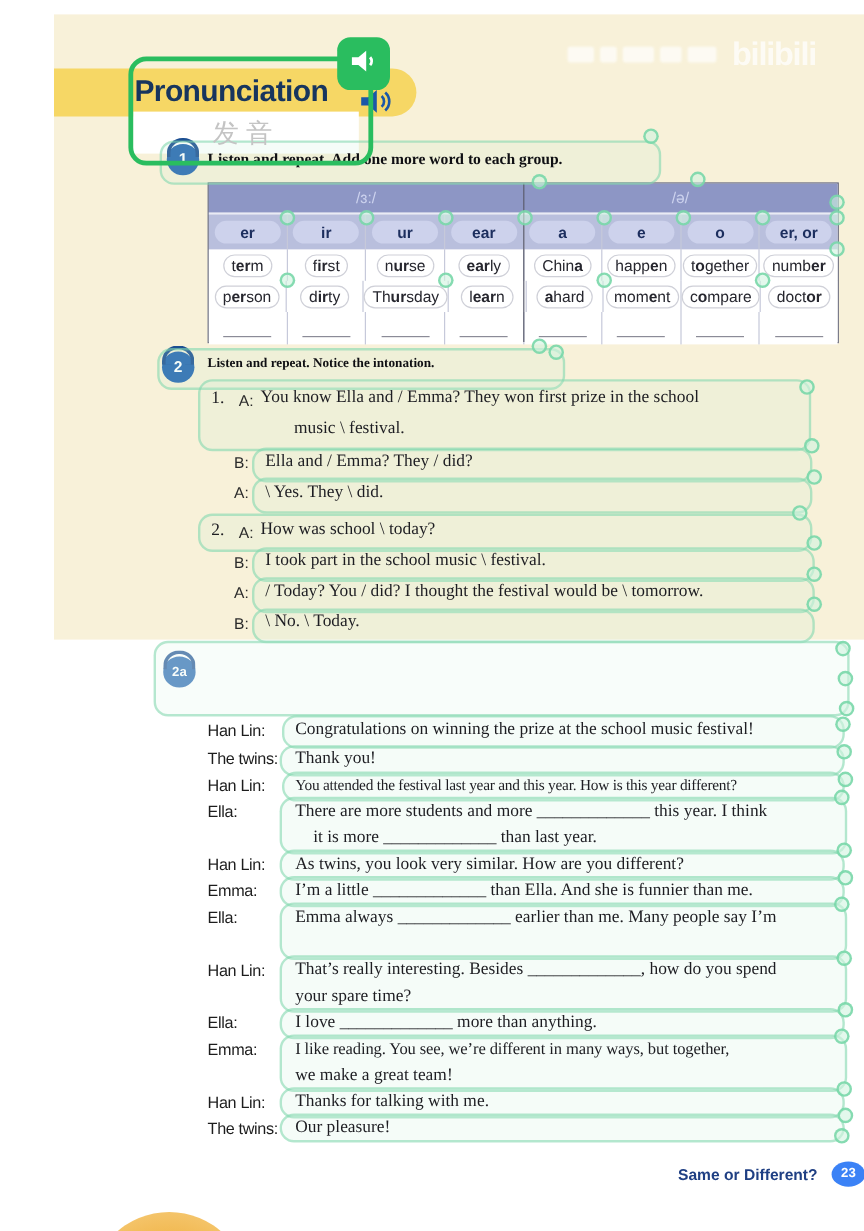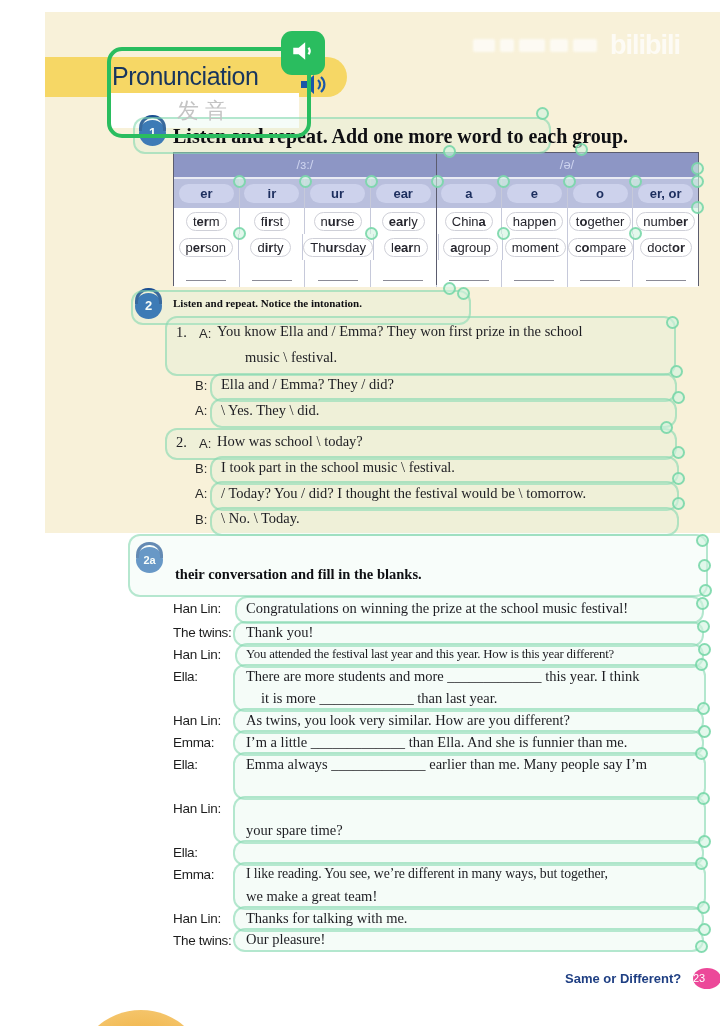--- a/index.html
+++ b/index.html
@@ -12,21 +12,21 @@
   .topstrip{left:0;top:0;width:720px;height:12px;background:#ffffff;}
 
   
   .wm{left:428px;top:26px;width:292px;height:38px;z-index:8;display:flex;align-items:center;opacity:.85;}
   .wm-bar{display:inline-block;height:13px;background:rgba(255,255,255,.8);margin-right:5px;border-radius:2px;filter:blur(1px);}
   .wm-logo{font-weight:bold;font-size:27px;color:rgba(255,255,255,.88);letter-spacing:-1px;filter:blur(.6px);margin-left:8px;}
 
   
   .yellow-band{left:0;top:57px;width:302px;height:40px;background:#f6d765;border-radius:0 22px 22px 0;z-index:1;}
   .pron-white{left:66px;top:93px;width:188px;height:35px;background:#ffffff;z-index:2;}
-  .pron-title{left:67px;top:62px;width:190px;font-weight:normal;font-size:25px;color:#17355e;z-index:4;letter-spacing:-.5px;}
+  .pron-title{left:67px;top:62px;width:190px;font-weight:bold;font-size:25px;color:#17355e;z-index:4;letter-spacing:-.5px;}
   .pron-sub{left:64px;top:96px;width:192px;text-align:center;font-size:22px;color:#c4c4c4;z-index:4;letter-spacing:6px;}
   .pron-box{left:62px;top:47px;width:196px;height:83px;border:4px solid #2abd5f;border-radius:15px;z-index:5;background:transparent;}
   .spk-btn{left:236px;top:31px;width:44px;height:44px;background:#2abd5f;border-radius:11px;z-index:6;display:flex;align-items:center;justify-content:center;}
   .blue-spk{left:253px;top:70px;z-index:2;}
 
   
   .audio-badge{width:27px;height:26px;background:#2264b0;border-radius:50%;color:#fff;text-align:center;
                line-height:26px;font-weight:bold;font-size:13px;z-index:2;}
   .audio-badge::after{content:"";position:absolute;left:0px;right:0px;top:-5px;height:13px;
                border:3px solid #1c4f92;border-bottom:none;border-radius:13px 13px 0 0;}
@@ -61,22 +61,22 @@
   
   .dlg{font-family:"Liberation Serif",serif;font-size:14.5px;color:#1d1d22;z-index:4;white-space:nowrap;}
   .dnum{font-family:"Liberation Serif",serif;font-size:14.5px;color:#1d1d22;z-index:4;}
   .dlabel{font-size:13px;color:#2a2a2a;z-index:4;}
   .splabel{font-size:13.5px;color:#1d1d1d;letter-spacing:-.3px;z-index:4;}
   .tight{font-size:12.8px;letter-spacing:-.2px;}
   .tight2{font-size:13.8px;letter-spacing:-.1px;}
 
   
   .footer-label{left:520px;top:971px;font-weight:bold;font-size:13px;color:#1f3f83;z-index:4;}
-  .page-badge{left:648px;top:968px;width:28px;height:21px;background:#ec4899;border-radius:50%;
-              color:#fff;font-weight:normal;font-size:11px;line-height:21px;z-index:4;}
+  .page-badge{left:648px;top:968px;width:28px;height:21px;background:#3b82f6;border-radius:50%;
+              color:#fff;font-weight:bold;font-size:11px;text-align:center;line-height:21px;z-index:4;}
   .corner-circle{left:30px;top:1010px;width:132px;height:132px;border-radius:50%;
                  background:radial-gradient(circle at 50% 60%, #f2ba54 60%, #f7d288 100%);z-index:2;}
 </style>
 </head>
 <body>
 
 <div id="canvas">
 
   <div class="abs topstrip"></div>
   <div class="abs cream"></div>
@@ -106,21 +106,21 @@
     <span>
       <svg width="26" height="26" viewBox="0 0 24 24">
         <path d="M3 9v6h5l6 5V4L8 9H3z" fill="#ffffff"></path>
         <path d="M17 9a4.5 4.5 0 0 1 0 6" stroke="#ffffff" stroke-width="2.2" fill="none"></path>
       </svg>
     </span>
   </div>
 
   <div class="abs audio-badge" style="left:94px;top:120px;">1</div>
   <div class="abs anno" style="left:88px;top:117px;width:414px;height:33px;"></div>
-  <div class="abs instr" style="left:128px;top:125px;font-size:20px;">Listen and repeat. Add one more word to each group.</div>
+  <div class="abs instr" style="left:128px;top:125px;font-size:13px;">Listen and repeat. Add one more word to each group.</div>
 
   <div class="abs ptable">
     <div class="trow band">
       <div class="bandcell">/ɜ:/</div>
       <div class="bandcell">/ə/</div>
     </div>
     <div class="trow pillrow">
       <div class="hcell">
           <span class="hpill">er</span>
         </div>
@@ -179,21 +179,21 @@
       <div class="wcell">
           <span class="wpill"><span>d</span><b>ir</b><span>ty</span></span>
         </div>
       <div class="wcell">
           <span class="wpill"><span>Th</span><b>ur</b><span>sday</span></span>
         </div>
       <div class="wcell">
           <span class="wpill"><span>l</span><b>ear</b><span>n</span></span>
         </div>
       <div class="wcell">
-          <span class="wpill"><span></span><b>a</b><span>group</span></span>
+          <span class="wpill"><span></span><b>a</b><span>hard</span></span>
         </div>
       <div class="wcell">
           <span class="wpill"><span>mom</span><b>e</b><span>nt</span></span>
         </div>
       <div class="wcell">
           <span class="wpill"><span>c</span><b>o</b><span>mpare</span></span>
         </div>
       <div class="wcell">
           <span class="wpill"><span>doct</span><b>or</b><span></span></span>
         </div>
@@ -257,21 +257,20 @@
   <div class="abs dlabel" style="left:150px;top:486px;">A:</div>
   <div class="abs anno" style="left:165px;top:481px;width:465px;height:26px;"></div>
   <div class="abs dlg" style="left:176px;top:485px;">/ Today? You / did? I thought the festival would be \ tomorrow.</div>
 
   <div class="abs dlabel" style="left:150px;top:512px;">B:</div>
   <div class="abs anno" style="left:165px;top:507px;width:465px;height:25px;"></div>
   <div class="abs dlg" style="left:176px;top:510px;">\ No. \ Today.</div>
 
   <div class="abs anno" style="left:83px;top:534px;width:576px;height:59px;background:rgba(235,250,242,.35);"></div>
   <div class="abs audio-badge small-text" style="left:91px;top:547px;">2a</div>
-  <div class="abs instr" style="left:130px;top:566px;font-size:14.5px;">their conversation and fill in the blanks.</div>
 
   <div class="abs splabel" style="left:128px;top:601px;">Han Lin:</div>
   <div class="abs anno" style="left:190px;top:596px;width:465px;height:24px;"></div>
   <div class="abs dlg" style="left:201px;top:600px;">Congratulations on winning the prize at the school music festival!</div>
 
   <div class="abs splabel" style="left:128px;top:625px;">The twins:</div>
   <div class="abs anno" style="left:188px;top:621px;width:467px;height:22px;"></div>
   <div class="abs dlg" style="left:201px;top:624px;">Thank you!</div>
 
   <div class="abs splabel" style="left:128px;top:647px;">Han Lin:</div>
@@ -290,24 +289,26 @@
   <div class="abs splabel" style="left:128px;top:735px;">Emma:</div>
   <div class="abs anno" style="left:188px;top:730px;width:467px;height:22px;"></div>
   <div class="abs dlg" style="left:201px;top:734px;">I’m a little _____________ than Ella. And she is funnier than me.</div>
 
   <div class="abs splabel" style="left:128px;top:757px;">Ella:</div>
   <div class="abs anno" style="left:188px;top:752px;width:469px;height:44px;"></div>
   <div class="abs dlg" style="left:201px;top:756px;">Emma always _____________ earlier than me. Many people say I’m</div>
 
   <div class="abs splabel" style="left:128px;top:801px;">Han Lin:</div>
   <div class="abs anno" style="left:188px;top:796px;width:469px;height:44px;"></div>
+  <div class="abs dlg" style="left:201px;top:800px;">That’s really interesting. Besides _____________, how do you spend</div>
   <div class="abs dlg" style="left:201px;top:822px;">your spare time?</div>
 
   <div class="abs splabel" style="left:128px;top:845px;">Ella:</div>
   <div class="abs anno" style="left:188px;top:840px;width:467px;height:22px;"></div>
+  <div class="abs dlg" style="left:201px;top:844px;">I love _____________ more than anything.</div>
 
   <div class="abs splabel" style="left:128px;top:867px;">Emma:</div>
   <div class="abs anno" style="left:188px;top:862px;width:469px;height:44px;"></div>
   <div class="abs dlg tight2" style="left:201px;top:866px;">I like reading. You see, we’re different in many ways, but together,</div>
   <div class="abs dlg" style="left:201px;top:888px;">we make a great team!</div>
 
   <div class="abs splabel" style="left:128px;top:911px;">Han Lin:</div>
   <div class="abs anno" style="left:188px;top:906px;width:467px;height:22px;"></div>
   <div class="abs dlg" style="left:201px;top:910px;">Thanks for talking with me.</div>
 

